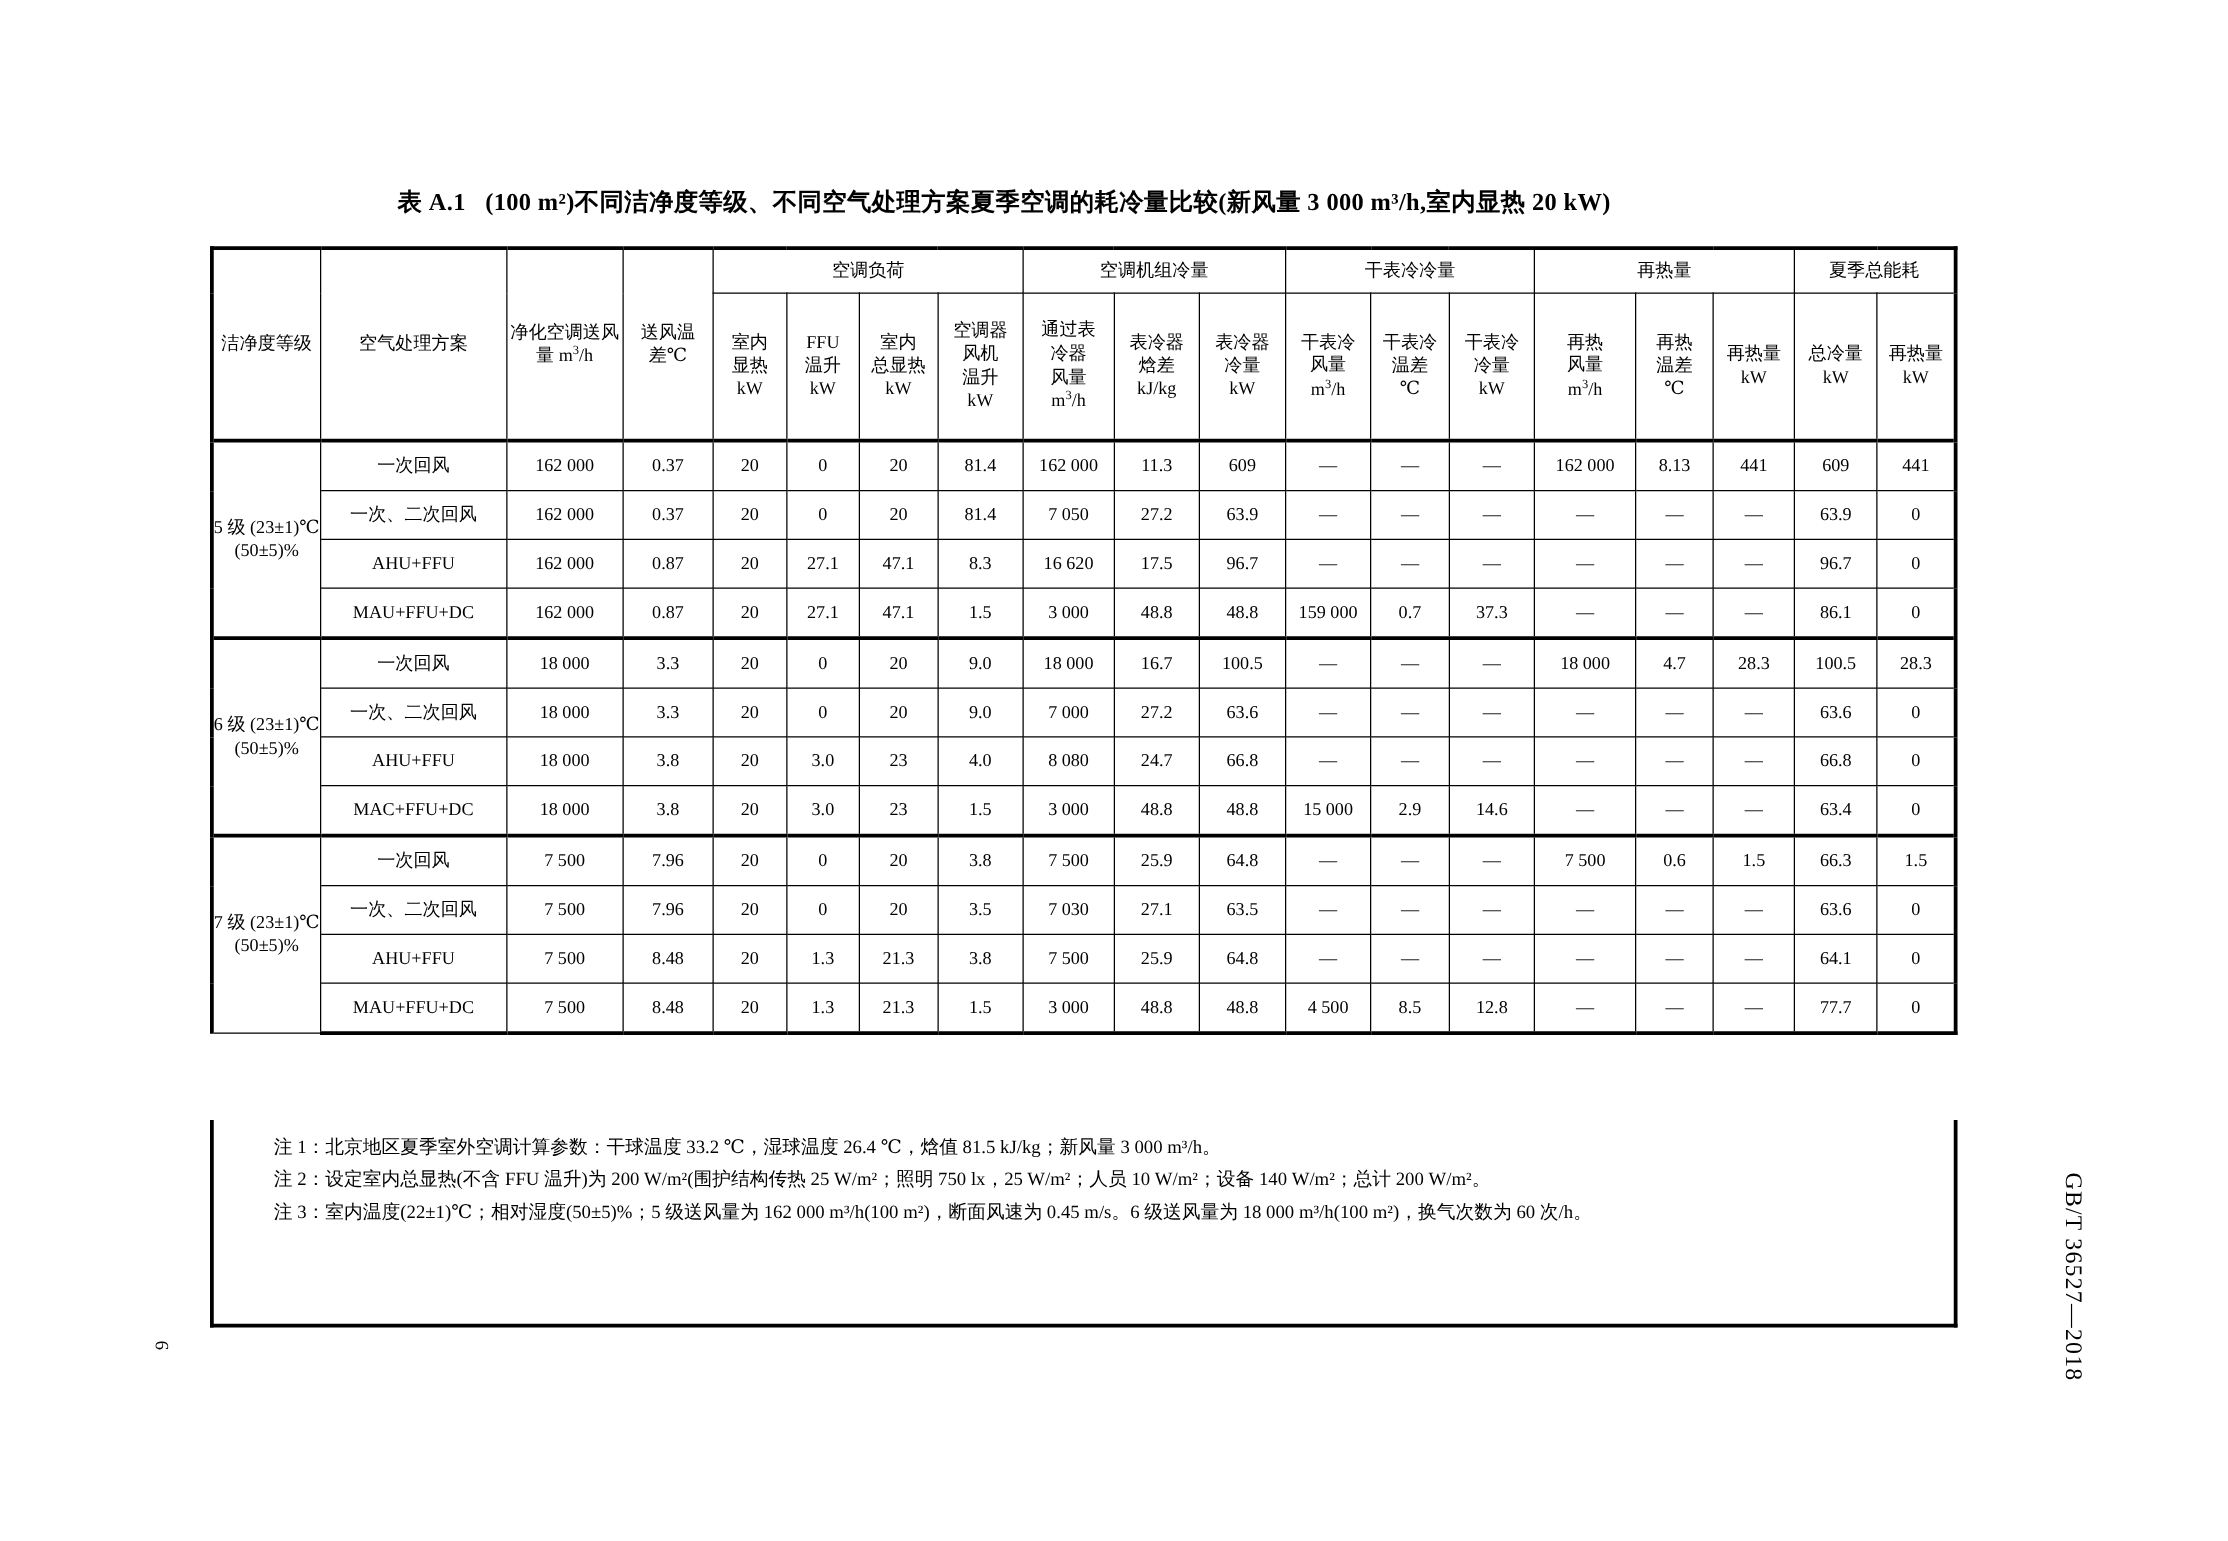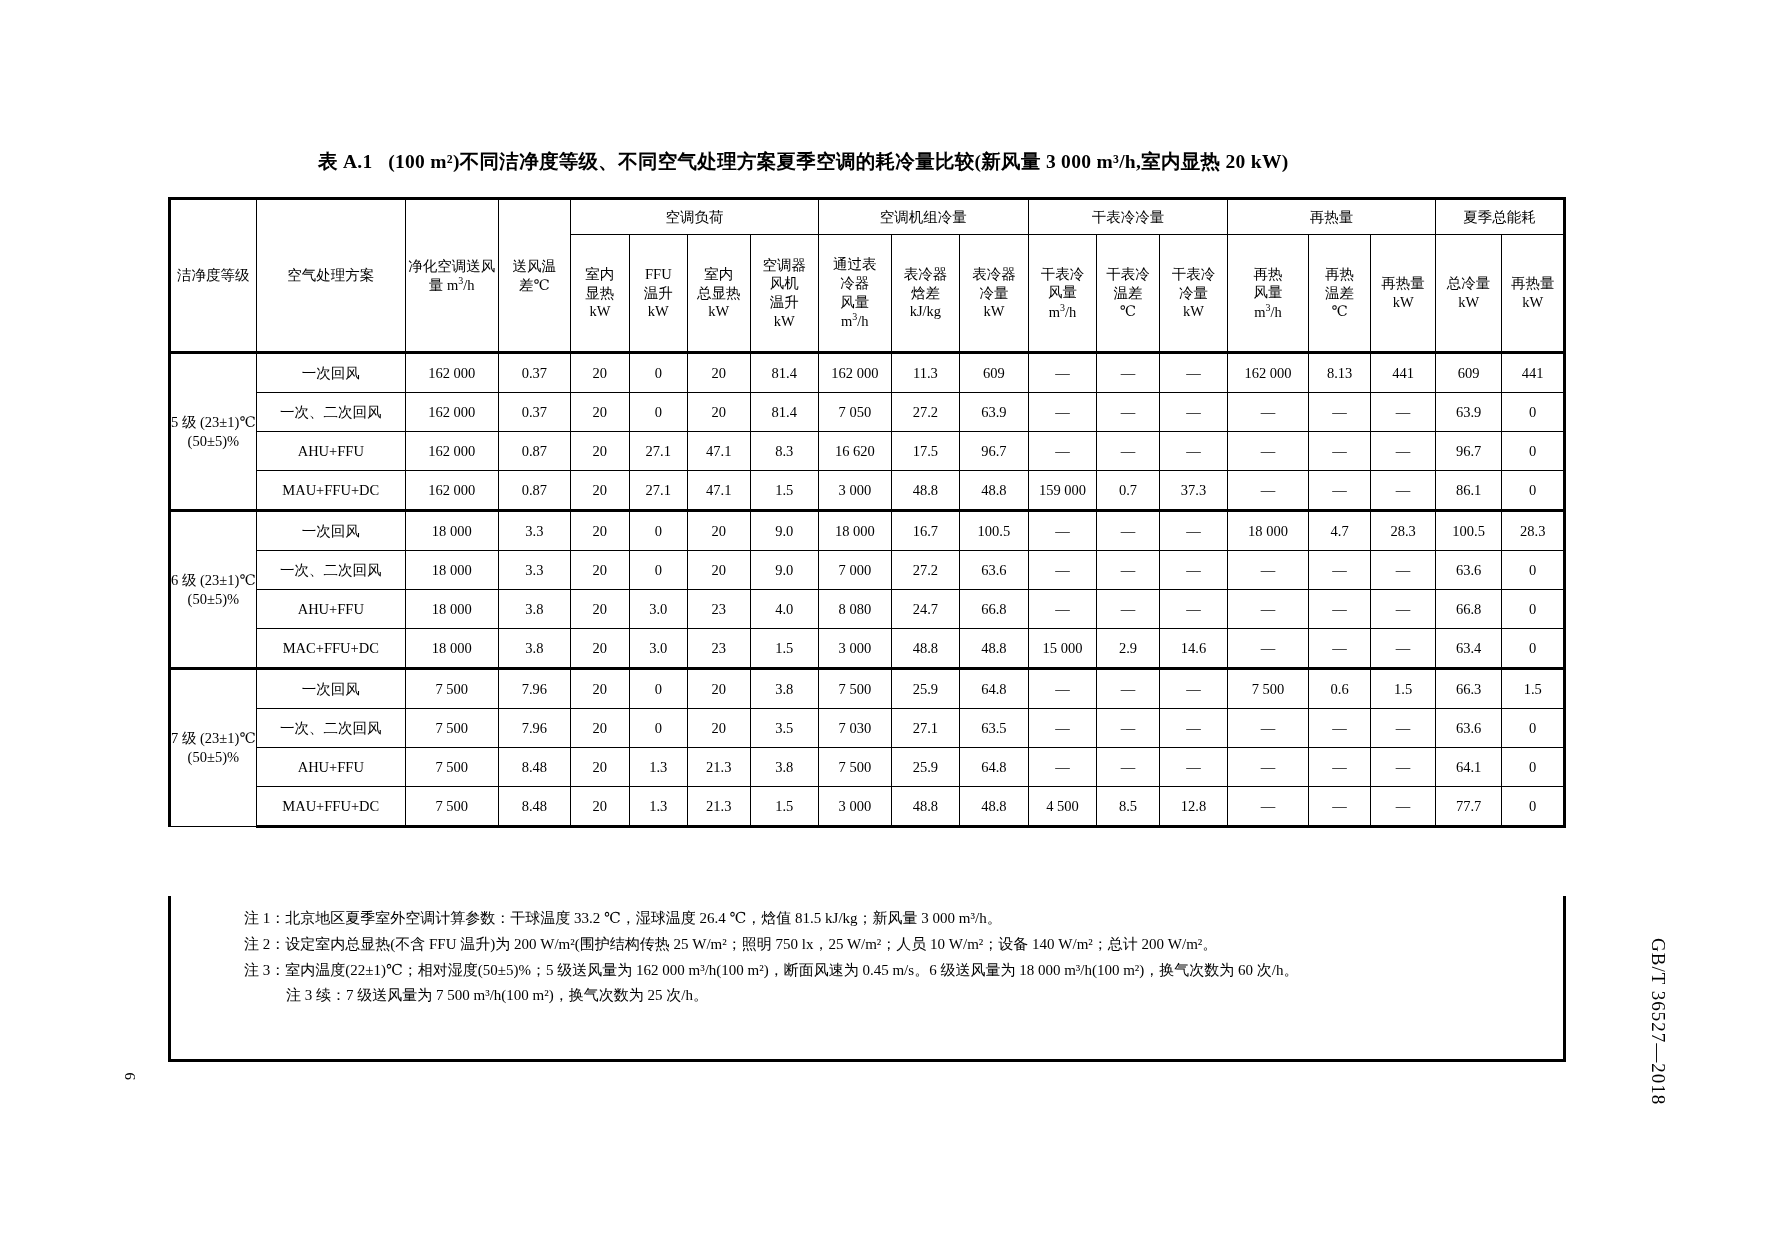--- a/index.html
+++ b/index.html
@@ -77,21 +77,21 @@
     border-left: 3px solid #000;
     border-right: 3px solid #000;
     border-bottom: 3px solid #000;
     box-sizing: border-box;
     padding: 10px 0 14px 0;
     min-height: 166px;
   }
   .note {
     font-size: 15px;
     line-height: 1.72;
-    padding-left: 73px;
+    padding-left: 48px;
     white-space: nowrap;
   }
   .note .cont { padding-left: 42px; display: block; }
 
   .pagenum {
     position: absolute;
     left: 122px;
     top: 1080px;
     font-size: 15px;
     transform: rotate(-90deg);
@@ -499,21 +499,18 @@
           <td class="thick-bottom thick-right">0</td>
         </tr>
       </tbody>
     </table>
   </div>
 
   <div class="notes">
     <div class="note">注 1：北京地区夏季室外空调计算参数：干球温度 33.2 ℃，湿球温度 26.4 ℃，焓值 81.5 kJ/kg；新风量 3 000 m³/h。</div>
     <div class="note">注 2：设定室内总显热(不含 FFU 温升)为 200 W/m²(围护结构传热 25 W/m²；照明 750 lx，25 W/m²；人员 10 W/m²；设备 140 W/m²；总计 200 W/m²。</div>
     <div class="note">注 3：室内温度(22±1)℃；相对湿度(50±5)%；5 级送风量为 162 000 m³/h(100 m²)，断面风速为 0.45 m/s。6 级送风量为 18 000 m³/h(100 m²)，换气次数为 60 次/h。</div>
-    <div class="note">
-        <span class="cont">注 3 续：7 级送风量为 7 500 m³/h(100 m²)，换气次数为 25 次/h。</span>
-      </div>
   </div>
 
   <div class="pagenum">9</div>
   <div class="stdnum">GB/T 36527—2018</div>
 
 </div>
 
 </body></html>

